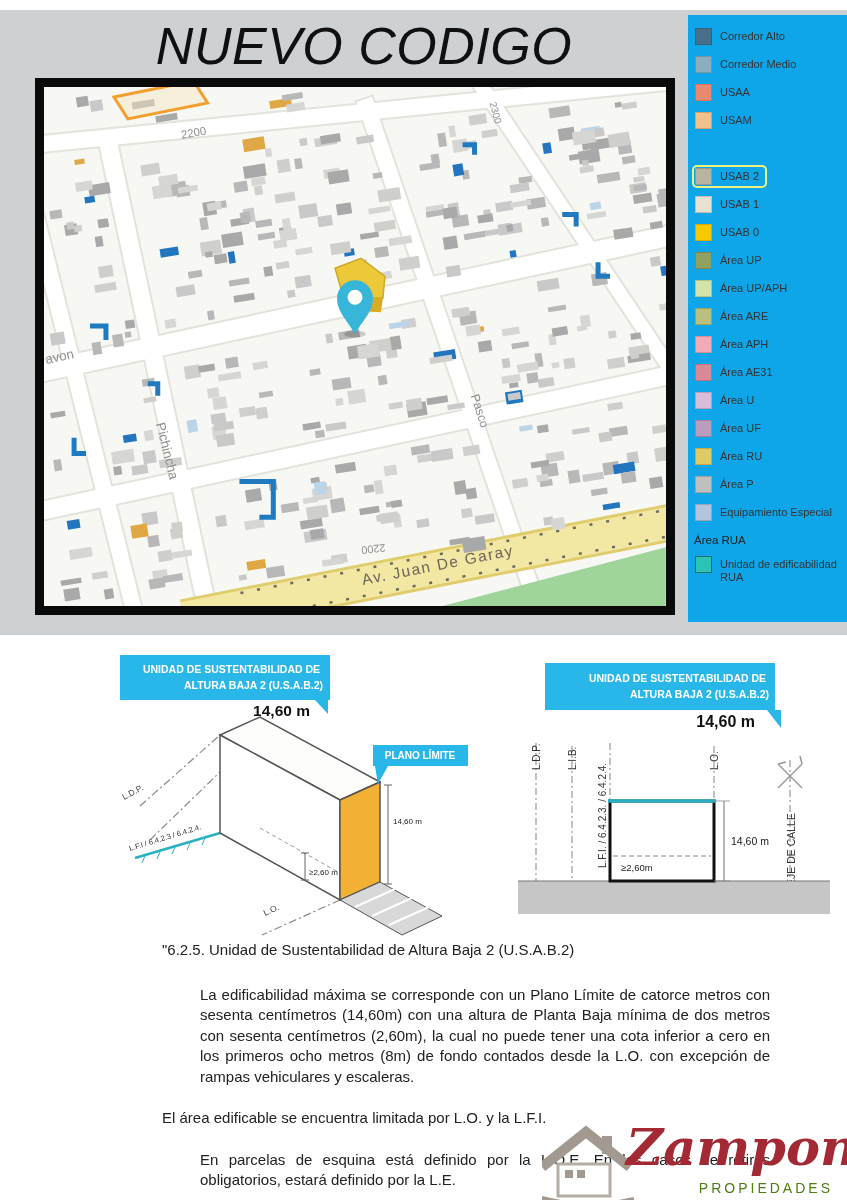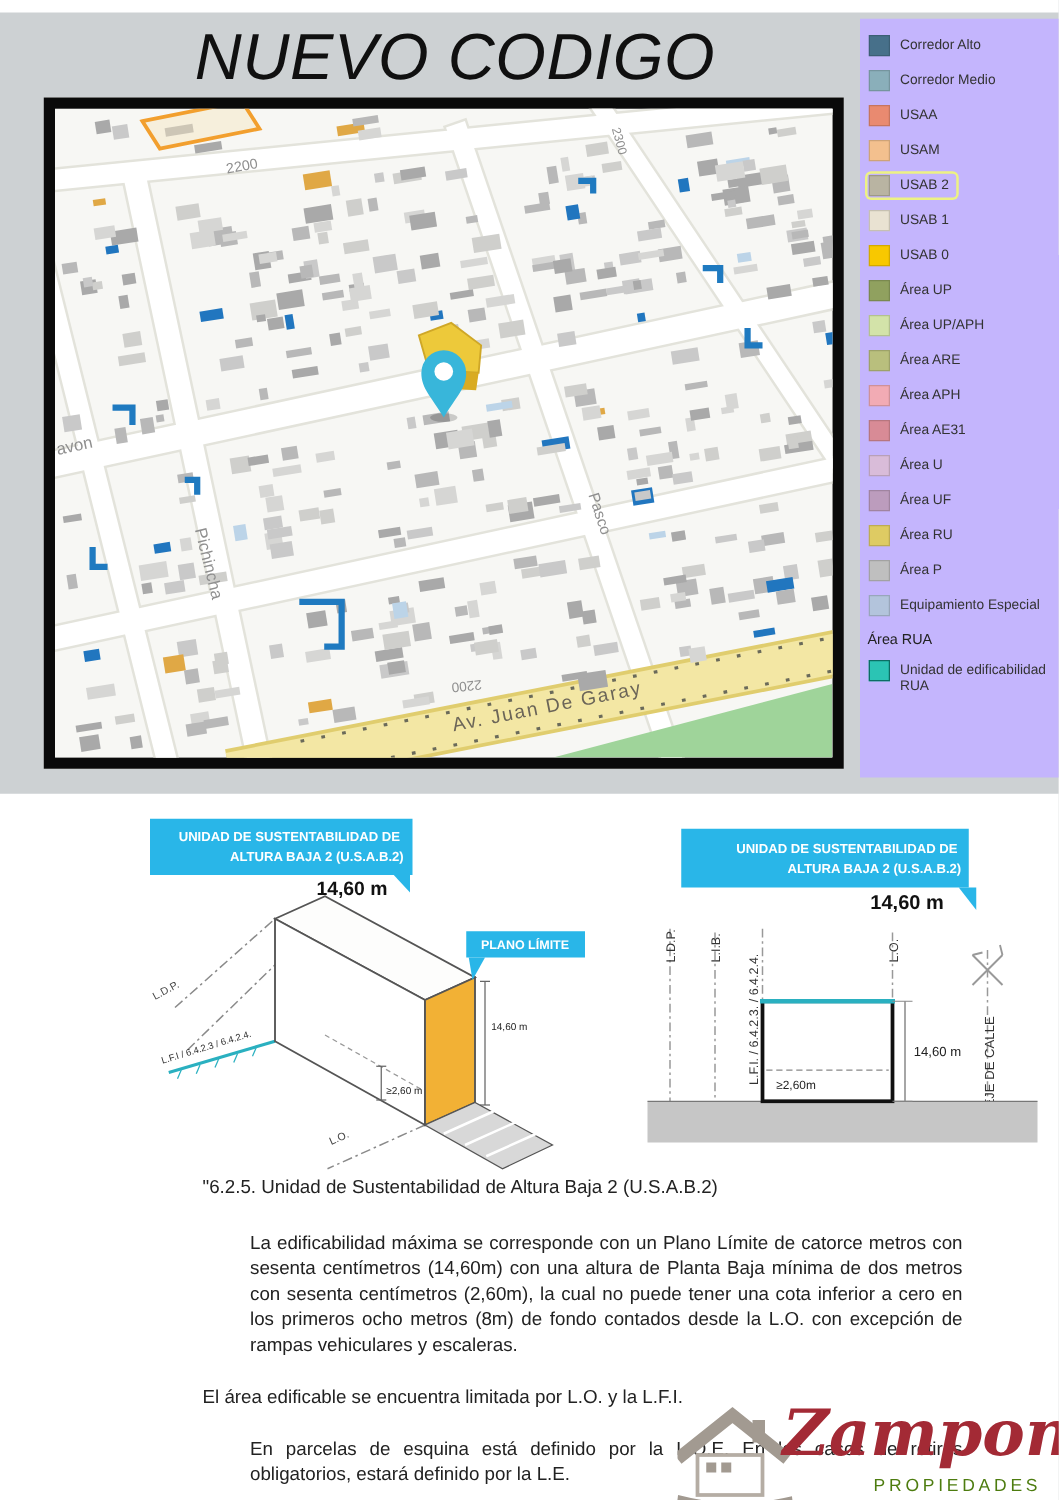--- a/index.html
+++ b/index.html
@@ -3,25 +3,25 @@
 <meta charset="utf-8">
 <style>
   html,body{margin:0;padding:0;}
   body{width:847px;height:1200px;position:relative;background:#ffffff;overflow:hidden;
        font-family:"Liberation Sans",sans-serif;}
   .bg-gray{position:absolute;left:0;top:10px;width:847px;height:625px;background:#cdd1d3;}
   .page-title{position:absolute;left:40px;top:16px;width:620px;text-align:center;
       font-style:italic;font-size:52px;letter-spacing:.5px;color:#101010;margin-left:14px;}
   .map-frame{position:absolute;left:35px;top:78px;width:622px;height:519px;
       border:9px solid #0a0a0a;background:#f7f7f4;}
-  .legend{position:absolute;left:688px;top:15px;width:159px;height:607px;background:#c4b5fd;
+  .legend{position:absolute;left:688px;top:15px;width:159px;height:607px;background:#0ea5e9;
       box-sizing:border-box;padding:12px 4px 0 6px;display:flex;flex-direction:column;
       gap:9px;align-items:flex-start;}
   .lg-item{display:flex;gap:8px;align-items:flex-start;width:fit-content;padding:1px 6px 1px 1px;}
-  .lg-item.hl{box-shadow:0 0 0 2px #edf283;border-radius:3px;}
+  .lg-item.hl{box-shadow:0 0 0 2px #edf283;border-radius:3px;margin-top:28px;}
   .lg-swatch{width:17px;height:17px;flex:0 0 17px;border:1px solid rgba(0,0,0,.15);box-sizing:border-box;}
   .lg-line{width:17px;height:3px;flex:0 0 17px;margin-top:7px;}
   .lg-label{font-size:11px;line-height:13px;color:#333;padding-top:2px;max-width:122px;}
   .lg-header{font-size:11.5px;font-weight:normal;color:#222;margin-top:3px;}
   .diagram{position:absolute;}
   .article{position:absolute;left:162px;top:940px;width:608px;font-size:15px;
       line-height:20.5px;color:#222;}
   .article p{margin:0 0 21px 0;}
   .article p.just{text-align:justify;margin-left:38px;}
   .logo{position:absolute;left:542px;top:1118px;width:305px;height:82px;}

